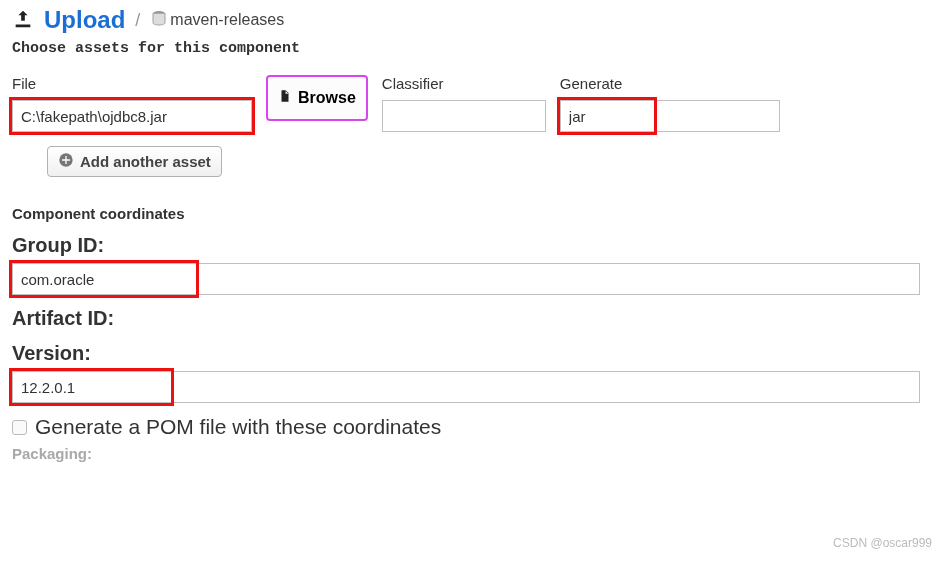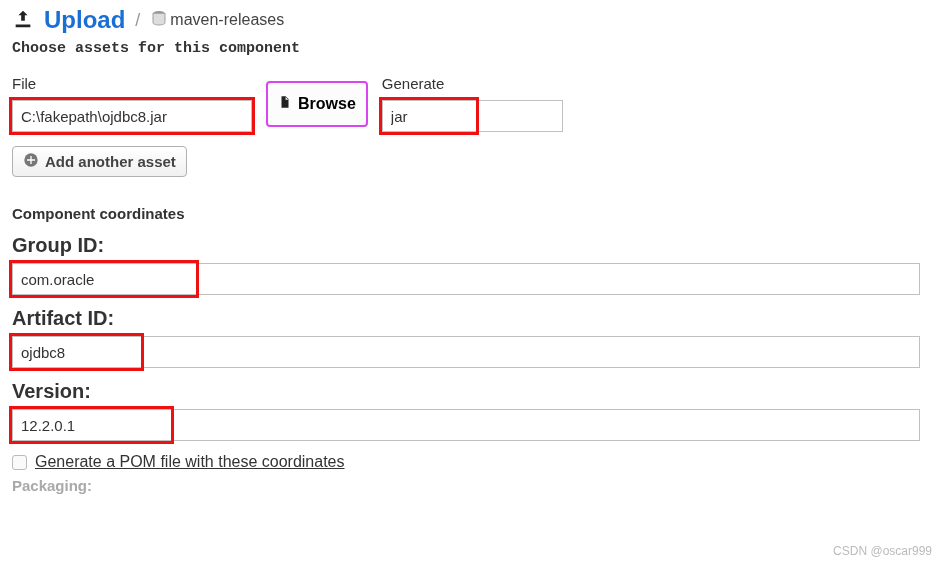--- a/index.html
+++ b/index.html
@@ -52,21 +52,21 @@
     }
     .choose-assets {
       font-weight: 700;
       font-size: 15px;
       margin-bottom: 18px;
       margin-top: 2px;
       font-family: Liberation Mono, monospace;
     }
     .asset-row {
       display: flex;
-      align-items: center;
+      align-items: flex-start;
       gap: 14px;
       margin-bottom: 10px;
     }
     .field-col {
       display: flex;
       flex-direction: column;
     }
     .field-label {
       font-size: 15px;
       color: #333;
@@ -75,21 +75,21 @@
     .text-input {
       border: 1px solid #c0c0c0;
       padding: 15px 8px;
       font-size: 15px;
       height: 30px;
       background: #fff;
       color: #333;
     }
     .file-input { width: 240px; }
     .classifier-input { width: 164px; }
-    .extension-input { width: 181px; }
+    .extension-input { width: 220px; }
     .coord-input { width: 908px; }
     .red-outline {
       box-shadow: 0 0 0 3px #e11; 
     }
     .browse-btn {
       display: inline-flex;
       align-items: center;
       gap: 6px;
       border: 2px solid #d946ef;
       border-radius: 4px;
@@ -106,20 +106,21 @@
       gap: 6px;
       border: 1px solid #b1b1b1;
       border-radius: 4px;
       background: linear-gradient(#ffffff,#f0f0f0);
       padding: 5px 10px;
       font-size: 15px;
       font-weight: 700;
       color: #444;
       cursor: pointer;
       margin-top: 4px;
+      margin-left: 35px;
     }
     .plus-icon {
       width: 16px;
       height: 16px;
       color: #666;
     }
     .file-glyph {
       width: 14px;
       height: 14px;
       color: #222;
@@ -140,33 +141,32 @@
       margin: 8px 0 6px 0;
     }
     .checkbox {
       width: 15px;
       height: 15px;
       border: 1px solid #bbb;
       border-radius: 3px;
       background: #fafafa;
     }
     .checkbox-label {
-      font-size: 16px;
-      color: #333;
-      text-decoration: underline;
+      font-size: 21px;
+      color: #333;
     }
     .disabled-label {
       color: #a9a9a9;
       font-weight:700;
       font-size:15px;
     }
     .footer-watermark {
       position: absolute;
       right: 12px;
-      bottom: 4px;
+      bottom: 12px;
       color: #bbb;
       font-size: 12px;
     }
     .coord-wrap { position: relative; display: inline-block; }
     .coord-redbox {
       position: absolute;
       border: 3px solid #e11;
       pointer-events: none;
       left: -3px;
       top: -3px;
@@ -209,20 +209,24 @@
   </div>
   <button class="browse-btn">
     <span>
       <svg class="file-glyph" viewBox="0 0 24 24" fill="currentColor">
           <path d="M13 2H6v20h12V7l-5-5zm0 1.5L17.5 8H13V3.5z"></path>
         </svg>
     </span>
     <span>Browse</span>
   </button>
   <div class="field-col">
+    <span class="field-label">Classifier</span>
+    <input class="text-input classifier-input" value="" style="">
+  </div>
+  <div class="field-col">
     <span class="field-label">Generate</span>
     <div class="coord-wrap">
       <input class="text-input extension-input" value="jar" style="">
       <div class="coord-redbox" style="width:100px"></div>
     </div>
   </div>
 </div>
 
 <button class="add-asset-btn">
   <span>
@@ -240,24 +244,20 @@
 <div class="form-group">
   <span class="form-label">Group ID:</span>
   <div class="coord-wrap">
     <input class="text-input coord-input" value="com.oracle" style="">
     <div class="coord-redbox" style="width:190px"></div>
   </div>
 </div>
 
 <div class="form-group">
   <span class="form-label">Artifact ID:</span>
-  <div class="coord-wrap">
-    <input class="text-input coord-input" value="ojdbc8" style="">
-    <div class="coord-redbox" style="width:135px"></div>
-  </div>
 </div>
 
 <div class="form-group">
   <span class="form-label">Version:</span>
   <div class="coord-wrap">
     <input class="text-input coord-input" value="12.2.0.1" style="">
     <div class="coord-redbox" style="width:165px"></div>
   </div>
 </div>
 

